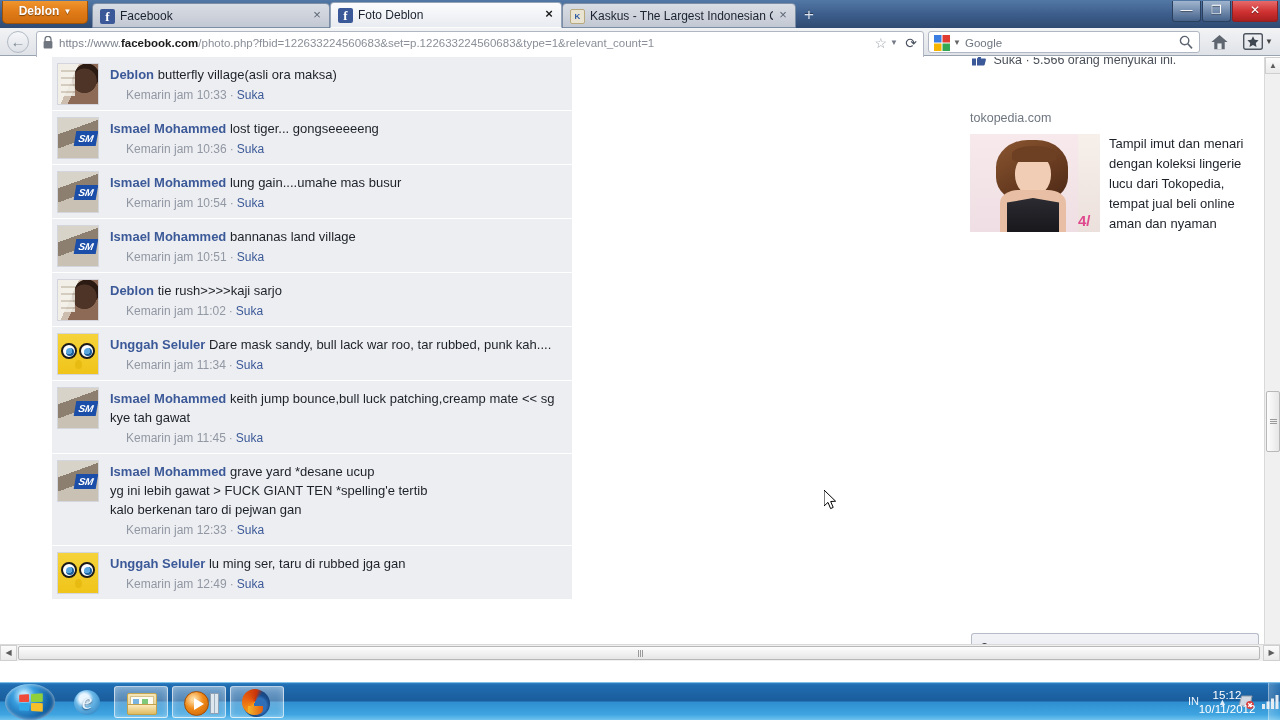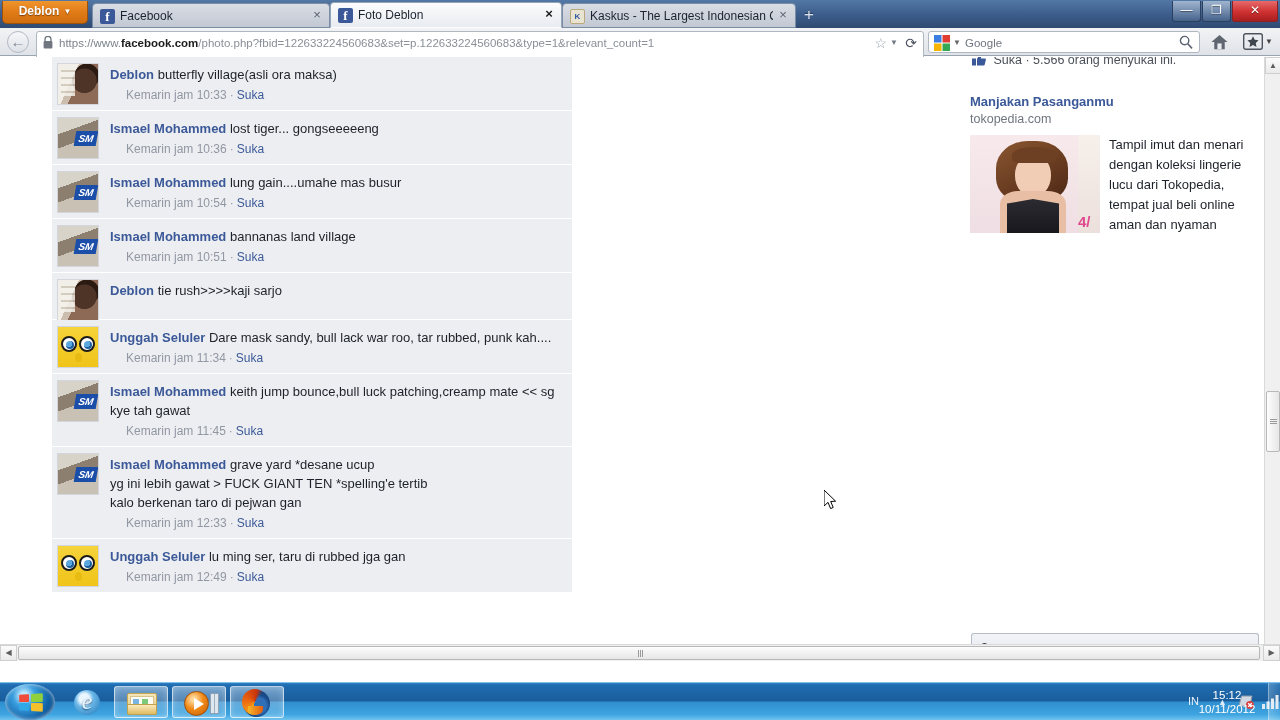--- a/index.html
+++ b/index.html
@@ -223,21 +223,21 @@
   }
   .likeline .thumb {
     display: inline-block; width: 14px; height: 12px; vertical-align: -2px;
     margin-right: 4px;
   }
   .ad { position: absolute; left: 2px; top: 36px; width: 294px; }
   .ad-title {
     font-size: 13px; font-weight: bold; color: #3b5998; cursor: pointer;
     line-height: 17px;
   }
-  .ad-domain { font-size: 12.5px; color: #6f7680; line-height: 17px; margin-top: 1px; }
+  .ad-domain { font-size: 12.5px; color: #6f7680; line-height: 17px; margin-top: 17px; }
   .ad-row { margin-top: 7px; display: flex; gap: 9px; }
   .ad-img {
     width: 130px; height: 98px; flex: 0 0 130px; position: relative; overflow: hidden;
     background: linear-gradient(to bottom, #f7e9ec 0%, #efdfe4 100%);
   }
   .ad-img .hair {
     position: absolute; left: 26px; top: 6px; width: 72px; height: 62px;
     border-radius: 44% 44% 40% 40%;
     background: linear-gradient(150deg, #7a4a2c 0%, #5d3620 55%, #insurance 100%);
     background: linear-gradient(150deg, #8a5630 0%, #65391f 60%, #4a2716 100%);
@@ -561,20 +561,21 @@
             <div class="av-sm"></div>
           </div>
           <div class="body"><span class="author">Ismael Mohammed</span> <span class="ctext">bannanas land village</span></div>
           <div class="meta"><span>Kemarin jam 10:51</span><span class="sep">·</span><span class="like">Suka</span></div>
         </div>
         <div class="comment">
           <div class="avatar">
             <div class="av-deblon"></div>
           </div>
           <div class="body"><span class="author">Deblon</span> <span class="ctext">tie rush&gt;&gt;&gt;&gt;kaji sarjo</span></div>
+          <div class="meta"><span>Kemarin jam 11:02</span><span class="sep">·</span><span class="like">Suka</span></div>
         </div>
         <div class="comment">
           <div class="avatar">
             <div class="av-sponge">
               <span class="eye l"></span>
               <span class="eye r"></span>
               <span class="nose"></span>
             </div>
           </div>
           <div class="body"><span class="author">Unggah Seluler</span> <span class="ctext">Dare mask sandy, bull lack war roo, tar rubbed, punk kah....</span></div>
@@ -610,21 +611,20 @@
     <div id="rightrail">
       <div class="likeline">
         <svg class="thumb" viewBox="0 0 14 12">
           <rect x="0" y="4.5" width="4" height="7" fill="#3b5998"></rect>
           <path d="M5 11.5V4.8L8.2 0.4c1 .2 1.3 1 1.1 1.9L8.8 4.4h4c.8 0 1.3.7 1.1 1.4l-1.2 4.6c-.1.6-.6 1.1-1.3 1.1z" fill="#3b5998"></path>
         </svg>
         <span>Suka · 5.566 orang menyukai ini.</span>
       </div>
 
       <div class="ad">
-        <div class="ad-title">Manjakan Pasanganmu</div>
         <div class="ad-domain">tokopedia.com</div>
         <div class="ad-row">
           <div class="ad-img">
             <div class="side"></div>
             <div class="hair"></div>
             <div class="face"></div>
             <div class="hairfront"></div>
             <div class="body"></div>
             <div class="dress"></div>
             <div class="pinkmark">4/</div>

